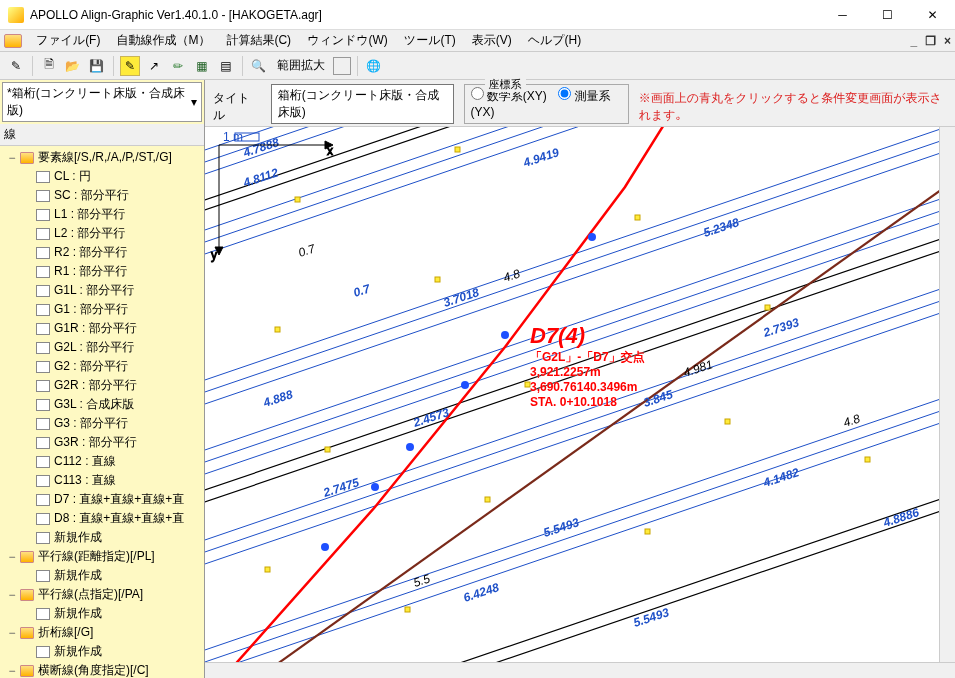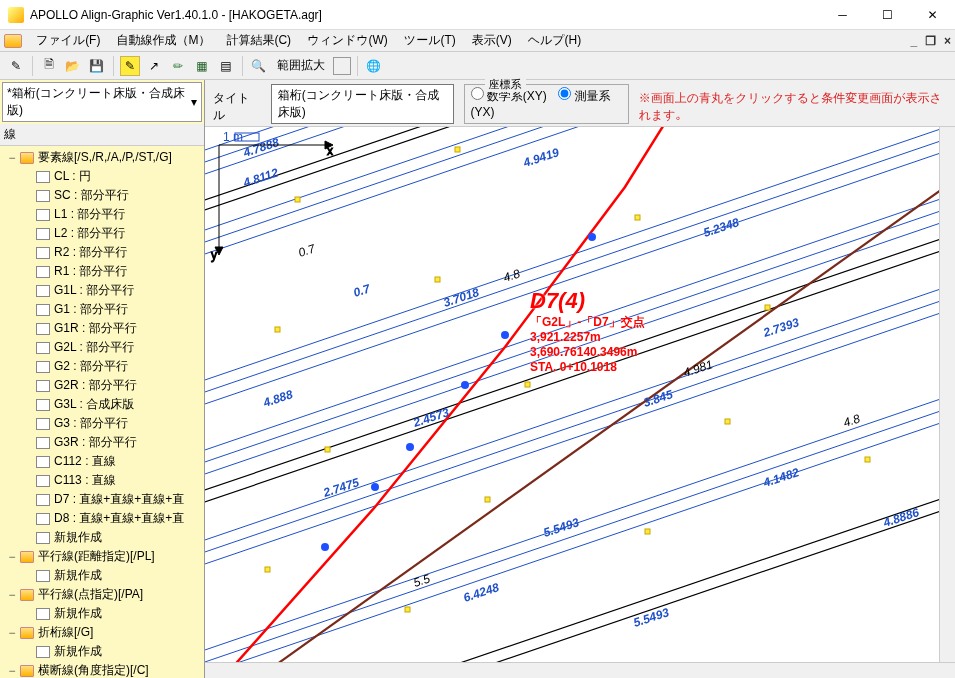--- a/index.html
+++ b/index.html
@@ -43,21 +43,21 @@
 .mainhead .titlebox { border: 1px solid #777; background: #fff; padding: 2px 6px; min-width: 180px; }
 .mainhead .coord { border: 1px solid #aaa; padding: 2px 4px 4px 6px; position: relative; }
 .mainhead .coord .legend { position: absolute; top: -8px; left: 20px; background: #f0f0f0; padding: 0 4px; font-size: 11px; text-align: center; }
 .mainhead .coord label { margin-right: 8px; }
 .mainhead .hint { color: #d22; font-size: 12px; }
 
 .canvas { flex: 1; background: #fff; position: relative; overflow: hidden; }
 .canvas svg { position: absolute; top: 0; left: 0; }
 
 .callout { position: absolute; color: #f00; font-weight: bold; left: 325px; top: 160px; font-size: 14px; line-height: 1.25; text-shadow: 0 0 2px #fff; }
-.callout .big { font-size: 22px; font-style: italic; }
+.callout .big { font-size: 22px; font-style: italic; margin-top: 35px; }
 
 .scrollbar-v { width: 16px; background: #f0f0f0; border-left: 1px solid #ccc; }
 .scrollbar-h { height: 16px; background: #f0f0f0; border-top: 1px solid #ccc; }
 </style>
 </head>
 <body>
 
 <div class="titlebar">
   <div class="appicon"></div>
   <div class="title">APOLLO Align-Graphic Ver1.40.1.0 - [HAKOGETA.agr]</div>

